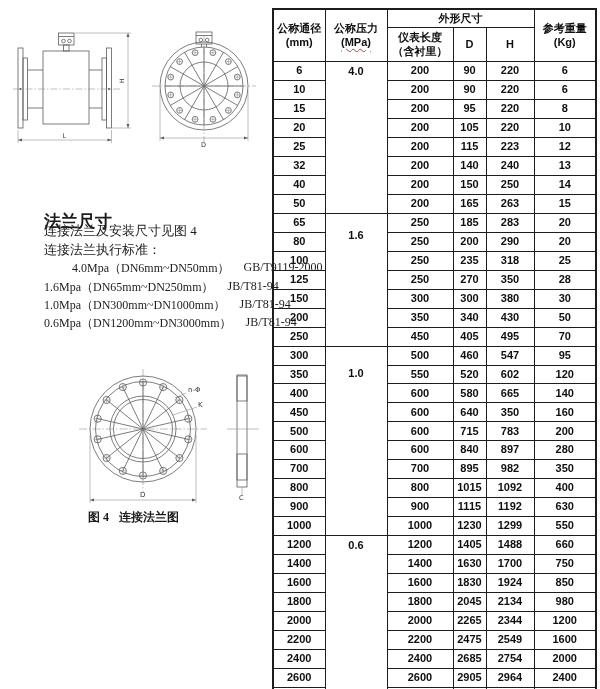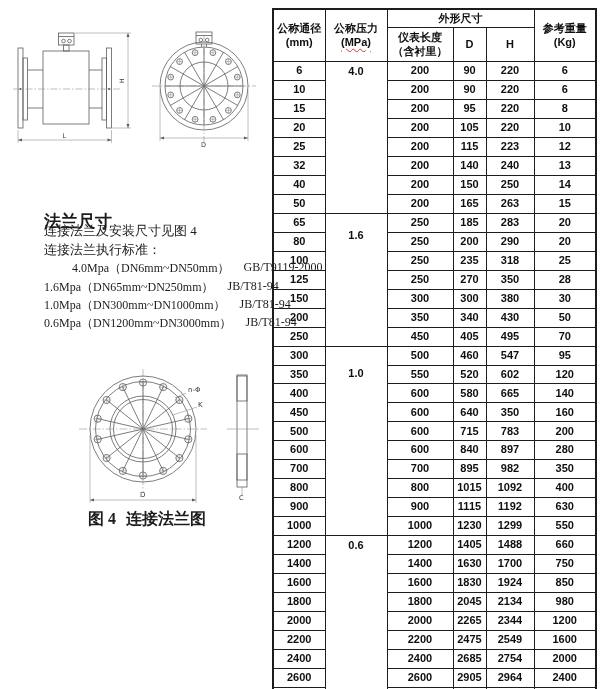--- a/index.html
+++ b/index.html
@@ -7,21 +7,21 @@
     position:relative;width:600px;height:689px;background:#ffffff;
     overflow:hidden;font-family:"Liberation Serif",serif;color:#1c1c1c;
   }
   
   .abs{position:absolute;}
   .fig-caption{font-size:12.5px;letter-spacing:0.2px;white-space:nowrap;}
   .fig-caption .pref{margin-right:14px;}
   .section-heading{font-size:17px;font-weight:bold;}
   .body-line{font-size:13px;white-space:nowrap;text-align:center;}
   .std-line{font-size:12px;white-space:nowrap;display:flex;gap:14px;}
-  .fig4-caption{font-size:16px;font-weight:bold;white-space:nowrap;padding-left:8px;}
+  .fig4-caption{font-size:12px;font-weight:bold;white-space:nowrap;padding-left:8px;}
   .fig4-caption .pref{margin-right:10px;}
   
   svg .ln, svg line, svg rect, svg circle, svg path{stroke:#5c5c5c;fill:none;stroke-width:0.8;}
   svg .thin{stroke:#8a8a8a;stroke-width:0.55;}
   svg .fillc{fill:#5c5c5c;stroke:none;}
   svg text{fill:#3a3a3a;stroke:none;font-family:"DejaVu Sans",sans-serif;}
   
   table.spec{
     position:absolute;left:272px;top:8px;width:323px;
     border-collapse:collapse;table-layout:fixed;

